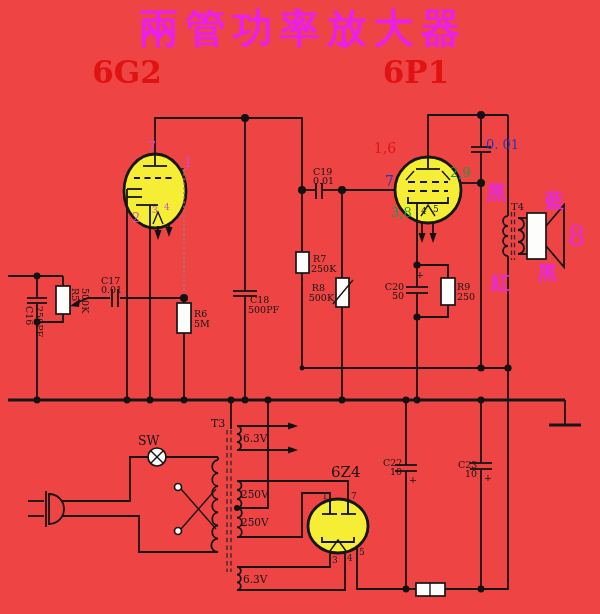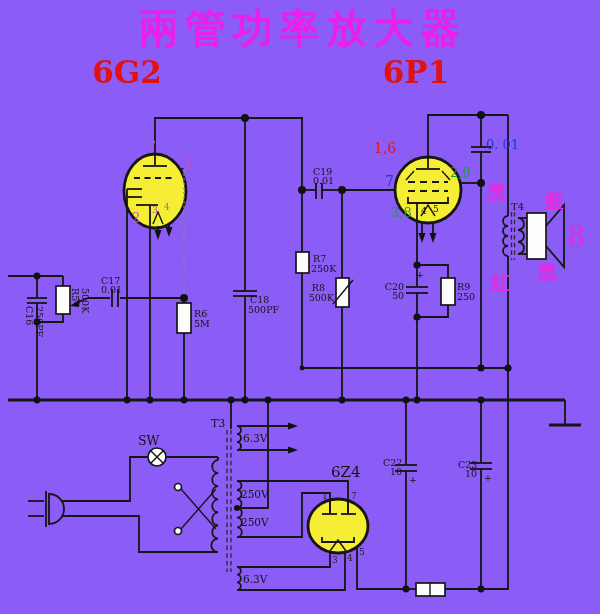--- a/index.html
+++ b/index.html
@@ -1,16 +1,16 @@
 <!DOCTYPE html>
 <html><head>
 <meta charset="utf-8">
 <style>
   html,body{margin:0;padding:0;background:#ffffff;}
-  #stage{position:relative;width:600px;height:614px;background:#8b5cf6;overflow:hidden;
+  #stage{position:relative;width:600px;height:614px;background:#ef4444;overflow:hidden;
          font-family:"DejaVu Serif", serif;}
   svg{position:absolute;left:0;top:0;}
   .w   {stroke:#161616;stroke-width:1.8;fill:none;stroke-linecap:butt;}
   .w3  {stroke:#161616;stroke-width:3;fill:none;}
   .thin{stroke:#161616;stroke-width:1.4;fill:none;}
   .dash{stroke:#2a2a2a;stroke-width:1.3;fill:none;stroke-dasharray:4.5,3.2;}
   .gdot{stroke:#8a8a8a;stroke-width:1.3;fill:none;stroke-dasharray:2,2.6;}
   .box {fill:#fdfdfb;stroke:#161616;stroke-width:1.7;}
   .tube{fill:#f5ee35;stroke:#161616;stroke-width:2.8;}
   .dot {fill:#111;stroke:none;}

